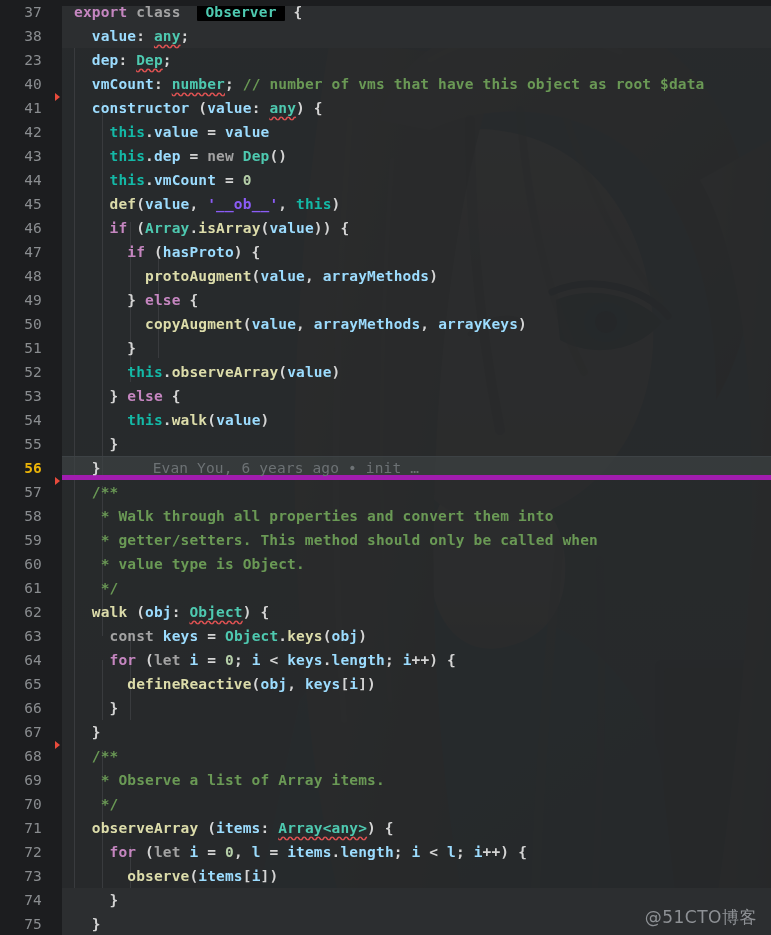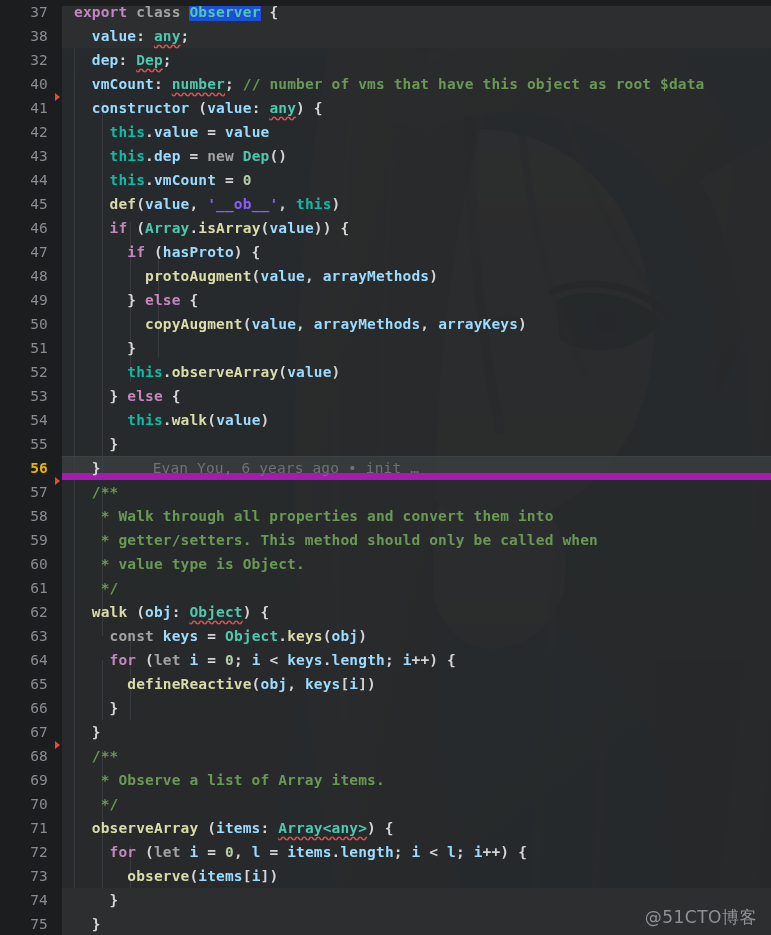--- a/index.html
+++ b/index.html
@@ -62,21 +62,21 @@
     width: 62px;
     height: 935px;
     background: #1c1d1f;
     z-index: 5;
   }
   .gutter-row {
     position: relative;
     height: 24px;
     line-height: 24px;
     text-align: right;
-    padding-right: 14px;
+    padding-right: 20px;
     font-size: 14.5px;
     color: #8a8d90;
     letter-spacing: 0.2px;
   }
   .gutter-row.active { color: #eab308; font-weight: bold; }
   .fold-marker {
     position: absolute;
     right: 2px;
     bottom: -5px;
     width: 0; height: 0;
@@ -105,21 +105,21 @@
     white-space: pre;
     font-weight: bold;
     letter-spacing: 0.15px;
   }
   
   .code-row.solid { background: #2c2e30; }
   .code-row.semi  { background: rgba(44,46,48,0.55); }
   .code-row.active {
     background: rgba(58,62,64,0.85);
     border-top: 1px solid #3d4245;
-    border-bottom: 7px solid #a21caf;
+    border-bottom: 5px solid #a21caf;
     box-sizing: border-box;
     height: 24px;
     line-height: 22px;
   }
 
   
   .indent-guides {
     position: absolute;
     top: 0; left: 62px;
     width: 709px; height: 935px;
@@ -139,23 +139,24 @@
   .id        { color: #9cdcfe; }            
   .fn        { color: #dcdcaa; }            
   .num       { color: #b5cea8; }            
   .str       { color: #8b5cf6; }            
   .cmt       { color: #6a9955; }            
   .punc      { color: #d4d4d4; }            
   .this-kw   { color: #14b8a6; }
 
   
   .occ {
-    background: #1d4ed8;
+    background: #000000;
     border-radius: 1px;
-    padding: 1px 0;
+    padding: 1px 8px;
+    margin-left: 8px;
   }
 
   
   .squig {
     text-decoration: underline wavy #e05252;
     text-decoration-skip-ink: none;
     text-underline-offset: 3px;
   }
 
   
@@ -268,21 +269,21 @@
       <div class="iguide" style="left: 68px; top: 636px; height: 84px;"></div>
       <div class="iguide" style="left: 40px; top: 750px; height: 160px;"></div>
       <div class="iguide" style="left: 68px; top: 846px; height: 64px;"></div>
     </div>
 
   <div id="code"><div class="code-row solid"><span class="kw">export</span><span class="punc"> </span><span class="kw2">class</span><span class="punc"> </span><span class="type occ">Observer</span><span class="punc"> </span><span class="punc">{</span></div><div class="code-row solid"><span class="punc">  </span><span class="id">value</span><span class="punc">: </span><span class="type squig">any</span><span class="punc">;</span></div><div class="code-row semi"><span class="punc">  </span><span class="id">dep</span><span class="punc">: </span><span class="type squig">Dep</span><span class="punc">;</span></div><div class="code-row semi"><span class="punc">  </span><span class="id">vmCount</span><span class="punc">: </span><span class="type squig">number</span><span class="punc">; </span><span class="cmt">// number of vms that have this object as root $data</span></div><div class="code-row semi"><span class="punc">  </span><span class="id">constructor</span><span class="punc"> (</span><span class="id">value</span><span class="punc">: </span><span class="type squig">any</span><span class="punc">) {</span></div><div class="code-row semi"><span class="punc">    </span><span class="this-kw">this</span><span class="punc">.</span><span class="id">value</span><span class="punc"> = </span><span class="id">value</span></div><div class="code-row semi"><span class="punc">    </span><span class="this-kw">this</span><span class="punc">.</span><span class="id">dep</span><span class="punc"> = </span><span class="kw2">new</span><span class="punc"> </span><span class="type">Dep</span><span class="punc">()</span></div><div class="code-row semi"><span class="punc">    </span><span class="this-kw">this</span><span class="punc">.</span><span class="id">vmCount</span><span class="punc"> = </span><span class="num">0</span></div><div class="code-row semi"><span class="punc">    </span><span class="fn">def</span><span class="punc">(</span><span class="id">value</span><span class="punc">, </span><span class="str">'__ob__'</span><span class="punc">, </span><span class="this-kw">this</span><span class="punc">)</span></div><div class="code-row semi"><span class="punc">    </span><span class="kw">if</span><span class="punc"> (</span><span class="type">Array</span><span class="punc">.</span><span class="fn">isArray</span><span class="punc">(</span><span class="id">value</span><span class="punc">)) {</span></div><div class="code-row semi"><span class="punc">      </span><span class="kw">if</span><span class="punc"> (</span><span class="id">hasProto</span><span class="punc">) {</span></div><div class="code-row semi"><span class="punc">        </span><span class="fn">protoAugment</span><span class="punc">(</span><span class="id">value</span><span class="punc">, </span><span class="id">arrayMethods</span><span class="punc">)</span></div><div class="code-row semi"><span class="punc">      } </span><span class="kw">else</span><span class="punc"> {</span></div><div class="code-row semi"><span class="punc">        </span><span class="fn">copyAugment</span><span class="punc">(</span><span class="id">value</span><span class="punc">, </span><span class="id">arrayMethods</span><span class="punc">, </span><span class="id">arrayKeys</span><span class="punc">)</span></div><div class="code-row semi"><span class="punc">      }</span></div><div class="code-row semi"><span class="punc">      </span><span class="this-kw">this</span><span class="punc">.</span><span class="fn">observeArray</span><span class="punc">(</span><span class="id">value</span><span class="punc">)</span></div><div class="code-row semi"><span class="punc">    } </span><span class="kw">else</span><span class="punc"> {</span></div><div class="code-row semi"><span class="punc">      </span><span class="this-kw">this</span><span class="punc">.</span><span class="fn">walk</span><span class="punc">(</span><span class="id">value</span><span class="punc">)</span></div><div class="code-row semi"><span class="punc">    }</span></div><div class="code-row active"><span class="punc">  }</span><span class="blame">Evan You, 6 years ago • init …</span></div><div class="code-row semi"><span class="punc">  </span><span class="cmt">/**</span></div><div class="code-row semi"><span class="cmt">   * Walk through all properties and convert them into</span></div><div class="code-row semi"><span class="cmt">   * getter/setters. This method should only be called when</span></div><div class="code-row semi"><span class="cmt">   * value type is Object.</span></div><div class="code-row semi"><span class="cmt">   */</span></div><div class="code-row semi"><span class="punc">  </span><span class="fn">walk</span><span class="punc"> (</span><span class="id">obj</span><span class="punc">: </span><span class="type squig">Object</span><span class="punc">) {</span></div><div class="code-row semi"><span class="punc">    </span><span class="kw2">const</span><span class="punc"> </span><span class="id">keys</span><span class="punc"> = </span><span class="type">Object</span><span class="punc">.</span><span class="fn">keys</span><span class="punc">(</span><span class="id">obj</span><span class="punc">)</span></div><div class="code-row semi"><span class="punc">    </span><span class="kw">for</span><span class="punc"> (</span><span class="kw2">let</span><span class="punc"> </span><span class="id">i</span><span class="punc"> = </span><span class="num">0</span><span class="punc">; </span><span class="id">i</span><span class="punc"> &lt; </span><span class="id">keys</span><span class="punc">.</span><span class="id">length</span><span class="punc">; </span><span class="id">i</span><span class="punc">++) {</span></div><div class="code-row semi"><span class="punc">      </span><span class="fn">defineReactive</span><span class="punc">(</span><span class="id">obj</span><span class="punc">, </span><span class="id">keys</span><span class="punc">[</span><span class="id">i</span><span class="punc">])</span></div><div class="code-row semi"><span class="punc">    }</span></div><div class="code-row semi"><span class="punc">  }</span></div><div class="code-row semi"><span class="punc">  </span><span class="cmt">/**</span></div><div class="code-row semi"><span class="cmt">   * Observe a list of Array items.</span></div><div class="code-row semi"><span class="cmt">   */</span></div><div class="code-row semi"><span class="punc">  </span><span class="fn">observeArray</span><span class="punc"> (</span><span class="id">items</span><span class="punc">: </span><span class="type squig">Array&lt;any&gt;</span><span class="punc">) {</span></div><div class="code-row semi"><span class="punc">    </span><span class="kw">for</span><span class="punc"> (</span><span class="kw2">let</span><span class="punc"> </span><span class="id">i</span><span class="punc"> = </span><span class="num">0</span><span class="punc">, </span><span class="id">l</span><span class="punc"> = </span><span class="id">items</span><span class="punc">.</span><span class="id">length</span><span class="punc">; </span><span class="id">i</span><span class="punc"> &lt; </span><span class="id">l</span><span class="punc">; </span><span class="id">i</span><span class="punc">++) {</span></div><div class="code-row semi"><span class="punc">      </span><span class="fn">observe</span><span class="punc">(</span><span class="id">items</span><span class="punc">[</span><span class="id">i</span><span class="punc">])</span></div><div class="code-row solid"><span class="punc">    }</span></div><div class="code-row solid"><span class="punc">  }</span></div></div>
 
   <div id="gutter">
       <div class="gutter-row"><span>37</span></div>
       <div class="gutter-row"><span>38</span></div>
-      <div class="gutter-row"><span>32</span></div>
+      <div class="gutter-row"><span>23</span></div>
       <div class="gutter-row"><span>40</span><span class="fold-marker"></span></div>
       <div class="gutter-row"><span>41</span></div>
       <div class="gutter-row"><span>42</span></div>
       <div class="gutter-row"><span>43</span></div>
       <div class="gutter-row"><span>44</span></div>
       <div class="gutter-row"><span>45</span></div>
       <div class="gutter-row"><span>46</span></div>
       <div class="gutter-row"><span>47</span></div>
       <div class="gutter-row"><span>48</span></div>
       <div class="gutter-row"><span>49</span></div>

